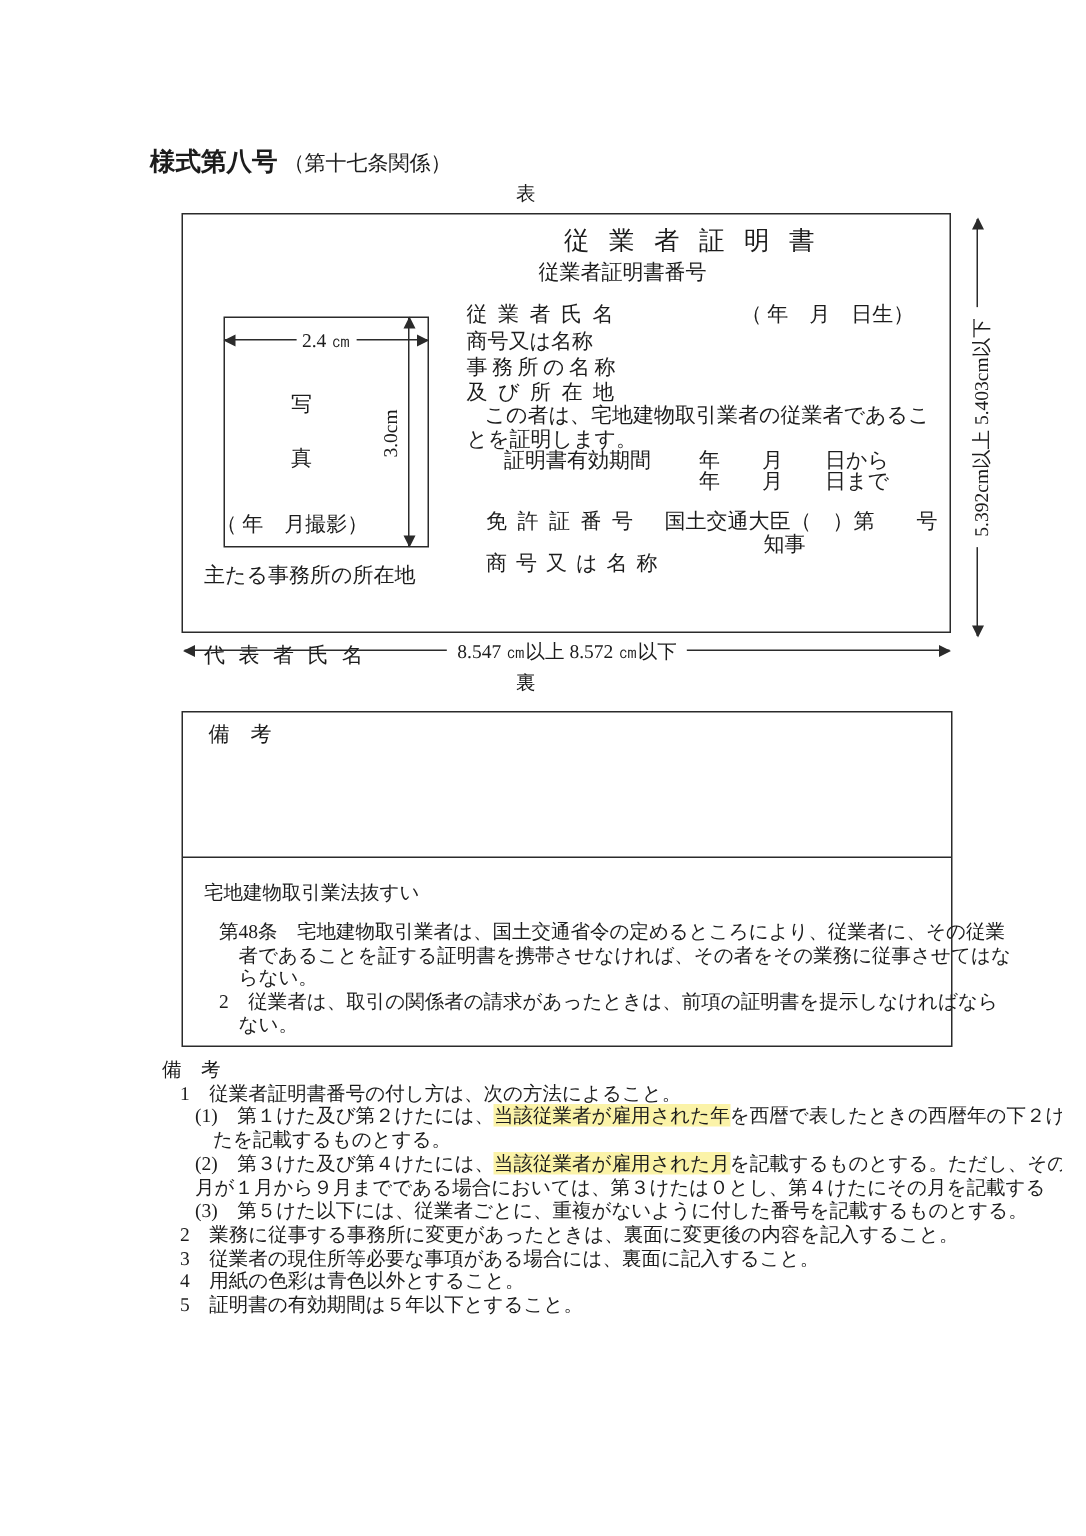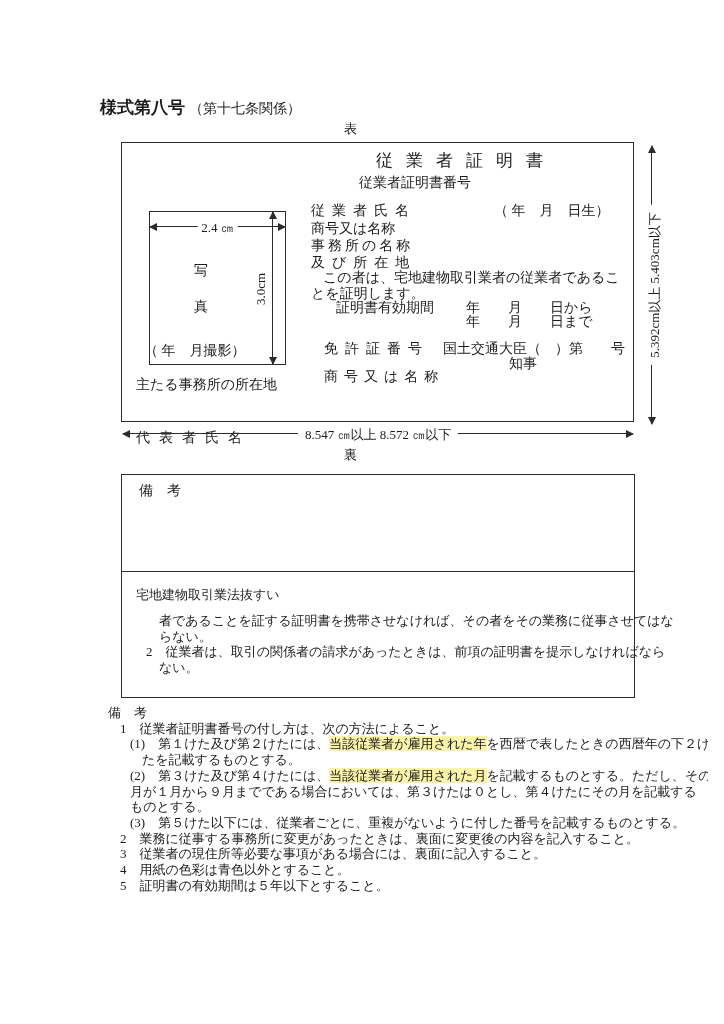--- a/index.html
+++ b/index.html
@@ -97,35 +97,35 @@
   <div class="arrow-h" style="left:123px;top:433px;width:510px;"></div>
   <div class="dim-label ctr" style="left:378px;top:434px;">8.547 ㎝以上  8.572 ㎝以下</div>
 
   <div class="abs side-label" style="left:344px;top:448px;">裏</div>
 
   <div class="card" style="left:121px;top:474px;width:512px;height:222px;">
     <div class="abs" style="left:17px;top:9px;">備　考</div>
     <div style="position:absolute;left:0;right:0;top:96px;border-top:1px solid #2b2b2b;"></div>
     <div class="abs" style="left:14px;top:113px;font-size:13px;">宅地建物取引業法抜すい</div>
     <div class="law-lines">
+      <div class="p24">第48条　宅地建物取引業者は、国土交通省令の定めるところにより、従業者に、その従業</div>
       <div class="p37">者であることを証する証明書を携帯させなければ、その者をその業務に従事させてはな</div>
       <div class="p37">らない。</div>
       <div class="p24">2　従業者は、取引の関係者の請求があったときは、前項の証明書を提示しなければなら</div>
       <div class="p37">ない。</div>
     </div>
   </div>
 
   <div id="notes">
     <div class="n13">備　考</div>
     <div class="n25"><span>1　従業者証明書番号の付し方は、次の方法によること。</span></div>
     <div class="n35"><span>(1)　第１けた及び第２けたには、</span><span class="hl">当該従業者が雇用された年</span><span>を西暦で表したときの西暦年の下２け</span></div>
     <div class="n47"><span>たを記載するものとする。</span></div>
     <div class="n35"><span>(2)　第３けた及び第４けたには、</span><span class="hl">当該従業者が雇用された月</span><span>を記載するものとする。ただし、その</span></div>
     <div class="n35"><span>月が１月から９月までである場合においては、第３けたは０とし、第４けたにその月を記載する</span></div>
-    <div class="n35"><span>ものとする。</span></div>
     <div class="n35"><span>(3)　第５けた以下には、従業者ごとに、重複がないように付した番号を記載するものとする。</span></div>
     <div class="n25"><span>2　業務に従事する事務所に変更があったときは、裏面に変更後の内容を記入すること。</span></div>
     <div class="n25"><span>3　従業者の現住所等必要な事項がある場合には、裏面に記入すること。</span></div>
     <div class="n25"><span>4　用紙の色彩は青色以外とすること。</span></div>
     <div class="n25"><span>5　証明書の有効期間は５年以下とすること。</span></div>
   </div>
 
 </div>
 
 </body></html>

